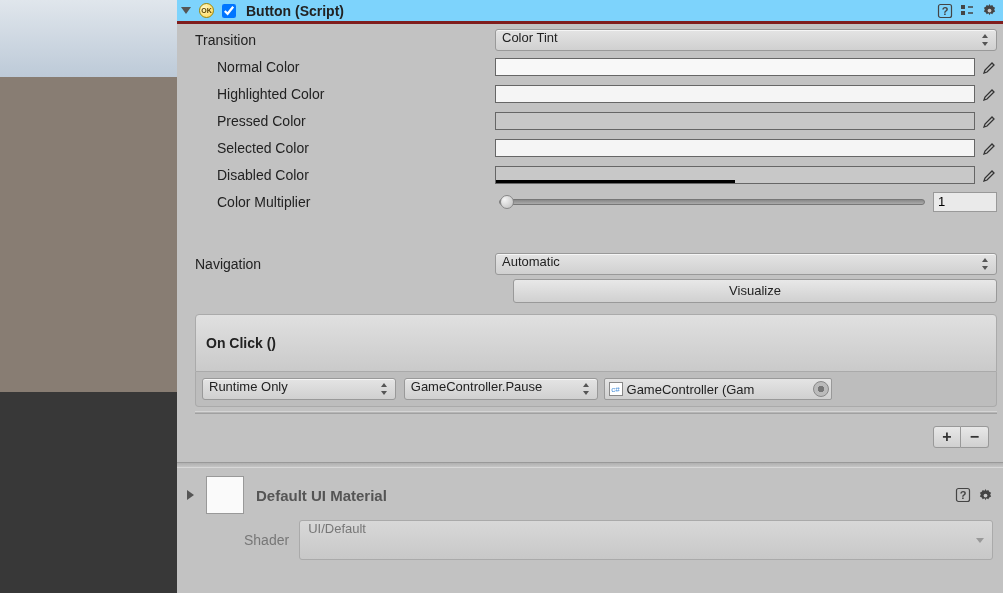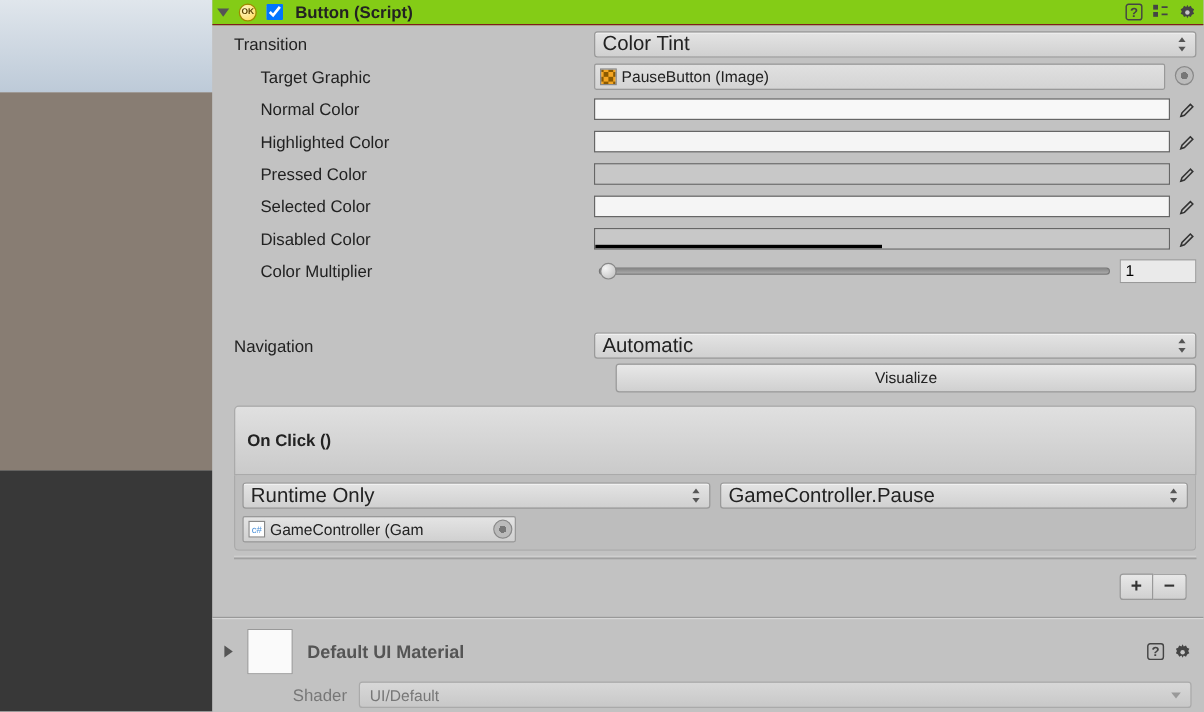--- a/index.html
+++ b/index.html
@@ -3,34 +3,34 @@
 <meta charset="utf-8">
 <style>
 * { box-sizing: border-box; margin: 0; padding: 0; font-family: Arial, Helvetica, sans-serif; }
 body { width: 1003px; height: 593px; overflow: hidden; background: #c2c2c2; }
 .root { display: flex; width: 100%; height: 100%; }
 .left-panel { width: 177px; height: 100%; display: flex; flex-direction: column; }
 .left-top { height: 77px; background: linear-gradient(to bottom, #e0e6ec, #bdcad8); }
 .left-mid { height: 315px; background: #887d73; }
 .left-bot { flex: 1; background: #383838; }
 .inspector { flex: 1; background: #c2c2c2; display: flex; flex-direction: column; font-size: 14px; color: #222; position: relative; }
-.header { display: flex; align-items: center; height: 24px; padding: 2px 6px 2px 2px; background: #84cc16; border-bottom: 1px solid #7f1d1d; gap: 8px; }
+.header { display: flex; align-items: center; height: 24px; padding: 2px 6px 2px 2px; background: #7dd3fc; border-bottom: 3px solid #7f1d1d; gap: 8px; }
 .foldout { width: 0; height: 0; border-left: 5px solid transparent; border-right: 5px solid transparent; border-top: 7px solid #555; cursor: pointer; margin-left: 2px; }
 .ok-icon { width: 15px; height: 15px; border-radius: 50%; border: 1px solid #a18500; background: radial-gradient(circle at 30% 30%, #fff9c4, #ffd54f); display: flex; align-items: center; justify-content: center; font-size: 7px; font-weight: bold; color: #5a4200; }
 .chk { width: 14px; height: 14px; }
 .hdr-title { font-weight: bold; font-size: 14px; margin-left: 2px; }
 .hdr-right { margin-left: auto; display: flex; gap: 6px; align-items: center; }
 .icon-btn { width: 16px; height: 16px; display: flex; align-items: center; justify-content: center; color: #333; cursor: pointer; }
 .component-body { padding: 2px 6px 6px 18px; }
 .row { display: flex; align-items: center; min-height: 27px; gap: 4px; }
 .row-label { width: 296px; font-size: 14px; padding-left: 0px; }
 .indent .row-label { padding-left: 22px; }
 .field { flex: 1; display: flex; align-items: center; gap: 4px; }
 .chk-box { width: 14px; height: 14px; }
-.select { flex: 1; height: 22px; background: linear-gradient(#e4e4e4,#d0d0d0); border: 1px solid #999; border-radius: 3px; font-size: 17px; padding: 0 20px 0 6px; display: flex; position: relative; cursor: pointer; box-shadow: inset 0 1px 0 #f5f5f5; }
+.select { flex: 1; height: 22px; background: linear-gradient(#e4e4e4,#d0d0d0); border: 1px solid #999; border-radius: 3px; font-size: 13px; padding: 0 20px 0 6px; display: flex; position: relative; cursor: pointer; box-shadow: inset 0 1px 0 #f5f5f5; }
 .select::after { content: ''; position: absolute; right: 8px; top: 50%; width: 0; height: 0; border-left: 4px solid transparent; border-right: 4px solid transparent; }
 .select::before { content: ''; position: absolute; right: 8px; top: 4px; width: 0; height: 0; border-left: 3px solid transparent; border-right: 3px solid transparent; border-bottom: 4px solid #555; }
 .select span.caret-down { position: absolute; right: 8px; bottom: 4px; width: 0; height: 0; border-left: 3px solid transparent; border-right: 3px solid transparent; border-top: 4px solid #555; }
 .obj-field { flex: 1; height: 22px; background: linear-gradient(#e0e0e0,#d4d4d4); border: 1px solid #999; border-radius: 2px; display: flex; align-items: center; padding: 0 20px 0 4px; font-size: 13px; gap: 4px; position: relative; cursor: pointer; }
 .obj-thumb { width: 14px; height: 14px; background: repeating-conic-gradient(#f5a623 0 25%, #8b5a00 0 50%) 50% / 8px 8px; border: 1px solid #888; }
 .obj-picker { width: 16px; height: 16px; border-radius: 50%; border: 1px solid #888; background: radial-gradient(circle, #777 30%, #bbb 31%); position: absolute; right: -22px; top: 2px; cursor: pointer; }
 .obj-wrapper { display: flex; align-items: center; flex: 1; gap: 4px; padding-right: 26px; position: relative; }
 .obj-wrapper .obj-picker { right: 2px; }
 .color-swatch { flex: 1; height: 18px; border: 1px solid #666; cursor: pointer; position: relative; overflow: hidden; }
 .color-fill { width: 100%; height: 100%; }
@@ -40,42 +40,42 @@
 .disabled-alpha { position: absolute; bottom: 0; left: 0; height: 3px; background: #000; }
 .eyedrop { width: 18px; height: 18px; display: flex; align-items: center; justify-content: center; cursor: pointer; color: #333; }
 .slider-track { flex: 1; height: 6px; background: linear-gradient(#888,#aaa); border: 1px solid #777; border-radius: 3px; position: relative; margin: 0 4px; }
 .slider-thumb { position: absolute; left: 0%; top: -5px; width: 14px; height: 14px; border-radius: 50%; background: radial-gradient(circle at 30% 30%, #f5f5f5, #bcbcbc); border: 1px solid #888; cursor: pointer; }
 .num-input { width: 64px; height: 20px; background: #eaeaea; border: 1px solid #999; font-size: 13px; padding: 0 4px; }
 .text-input { flex: 1; height: 20px; background: #eaeaea; border: 1px solid #999; font-size: 13px; padding: 0 6px; }
 .visualize-btn { flex: 1; height: 24px; background: linear-gradient(#e8e8e8,#d0d0d0); border: 1px solid #999; border-radius: 3px; font-size: 13px; cursor: pointer; display: flex; align-items: center; justify-content: center; }
 .spacer-col { width: 314px; }
 .event-block { margin-top: 10px; margin-left: 0; }
 .event-hdr { background: linear-gradient(#e0e0e0,#cacaca); border: 1px solid #aaa; border-radius: 4px 4px 0 0; padding: 20px 10px; font-size: 14px; font-weight: bold; }
-.event-body { background: #bdbdbd; border: 1px solid #aaa; border-top: none; border-radius: 0 0 4px 4px; padding: 6px; display: flex; flex-direction: column; gap: 6px; }
+.event-body { background: #bdbdbd; border: 1px solid #aaa; border-top: none; border-radius: 0 0 4px 4px; padding: 6px; display: flex; gap: 6px; }
 .event-row { display: flex; gap: 8px; }
 .event-select { width: 228px; }
 .event-select2 { flex: 1; }
 .event-obj { width: 228px; height: 22px; background: linear-gradient(#e4e4e4,#d0d0d0); border: 1px solid #999; border-radius: 2px; display: flex; align-items: center; padding: 0 22px 0 4px; font-size: 13px; gap: 4px; position: relative; cursor: pointer; overflow: hidden; white-space: nowrap; }
 .event-obj-icon { width: 14px; height: 14px; background: #fff; border: 1px solid #888; display: flex; align-items: center; justify-content: center; font-size: 8px; color: #4a90d9; flex-shrink: 0; }
 .event-obj .obj-picker { right: 2px; }
 .pm-row { display: flex; justify-content: flex-end; gap: 0; margin-top: 4px; }
 .pm-btn { width: 28px; height: 22px; background: linear-gradient(#e8e8e8,#d0d0d0); border: 1px solid #999; font-size: 16px; display: flex; align-items: center; justify-content: center; cursor: pointer; font-weight: bold; color: #333; }
 .pm-btn:first-child { border-radius: 3px 0 0 3px; }
 .pm-btn:last-child { border-radius: 0 3px 3px 0; border-left: none; }
 .hsep { height: 3px; background: #b5b5b5; margin: 4px 0; border-top: 1px solid #d5d5d5; border-bottom: 1px solid #a0a0a0; }
 .pm-container { padding: 4px 8px 2px 0; }
 .divider { height: 6px; background: linear-gradient(#b0b0b0,#c5c5c5); border-top: 1px solid #999; border-bottom: 1px solid #d8d8d8; margin-top: 6px; }
 .material-block { padding: 8px 10px 8px 10px; display: flex; flex-direction: column; gap: 6px; }
 .mat-row1 { display: flex; align-items: center; gap: 12px; }
 .mat-fold { width: 0; height: 0; border-top: 5px solid transparent; border-bottom: 5px solid transparent; border-left: 7px solid #555; cursor: pointer; }
 .mat-thumb { width: 38px; height: 38px; background: #fafafa; border: 1px solid #999; }
 .mat-title { font-weight: bold; font-size: 15px; color: #555; }
 .mat-right { margin-left: auto; display: flex; gap: 6px; }
 .shader-row { display: flex; align-items: center; gap: 10px; margin-left: 57px; color: #777; }
-.shader-select { flex: 1; height: 22px; background: linear-gradient(#d8d8d8,#c8c8c8); border: 1px solid #aaa; border-radius: 3px; padding: 0 20px 0 8px; font-size: 13px; color: #777; display: flex; align-items: center; position: relative; cursor: pointer; }
+.shader-select { flex: 1; height: 40px; background: linear-gradient(#d8d8d8,#c8c8c8); border: 1px solid #aaa; border-radius: 3px; padding: 0 20px 0 8px; font-size: 13px; color: #777; display: flex; position: relative; cursor: pointer; }
 .shader-select::after { content: ''; position: absolute; right: 8px; top: 50%; margin-top: -2px; width: 0; height: 0; border-left: 4px solid transparent; border-right: 4px solid transparent; border-top: 5px solid #999; }
 svg { display: block; }
 </style>
 </head>
 <body>
 
 <div class="root">
   <div class="left-panel">
     <div class="left-top"></div>
     <div class="left-mid"></div>
@@ -118,30 +118,20 @@
       <div class="row">
         <div class="row-label">Transition</div>
         <div class="field">
           <div class="select">
               <span>Color Tint</span>
               <span class="caret-down"></span>
             </div>
         </div>
       </div>
 
-      <div class="row indent">
-        <div class="row-label">Target Graphic</div>
-        <div class="field obj-wrapper">
-          <div class="obj-field">
-            <div class="obj-thumb"></div>
-            <span>PauseButton (Image)</span>
-          </div>
-          <div class="obj-picker"></div>
-        </div>
-      </div>
 
       <div class="row indent">
         <div class="row-label">Normal Color</div>
         <div class="field">
           <div class="color-swatch">
               <div class="color-fill swatch-f8"></div>
             </div>
           <div class="eyedrop">
               <svg width="14" height="14" viewBox="0 0 14 14">
                 <path d="M11 3l-7 7-1 3 3-1 7-7z" fill="none" stroke="#333" stroke-width="1.3"></path>

